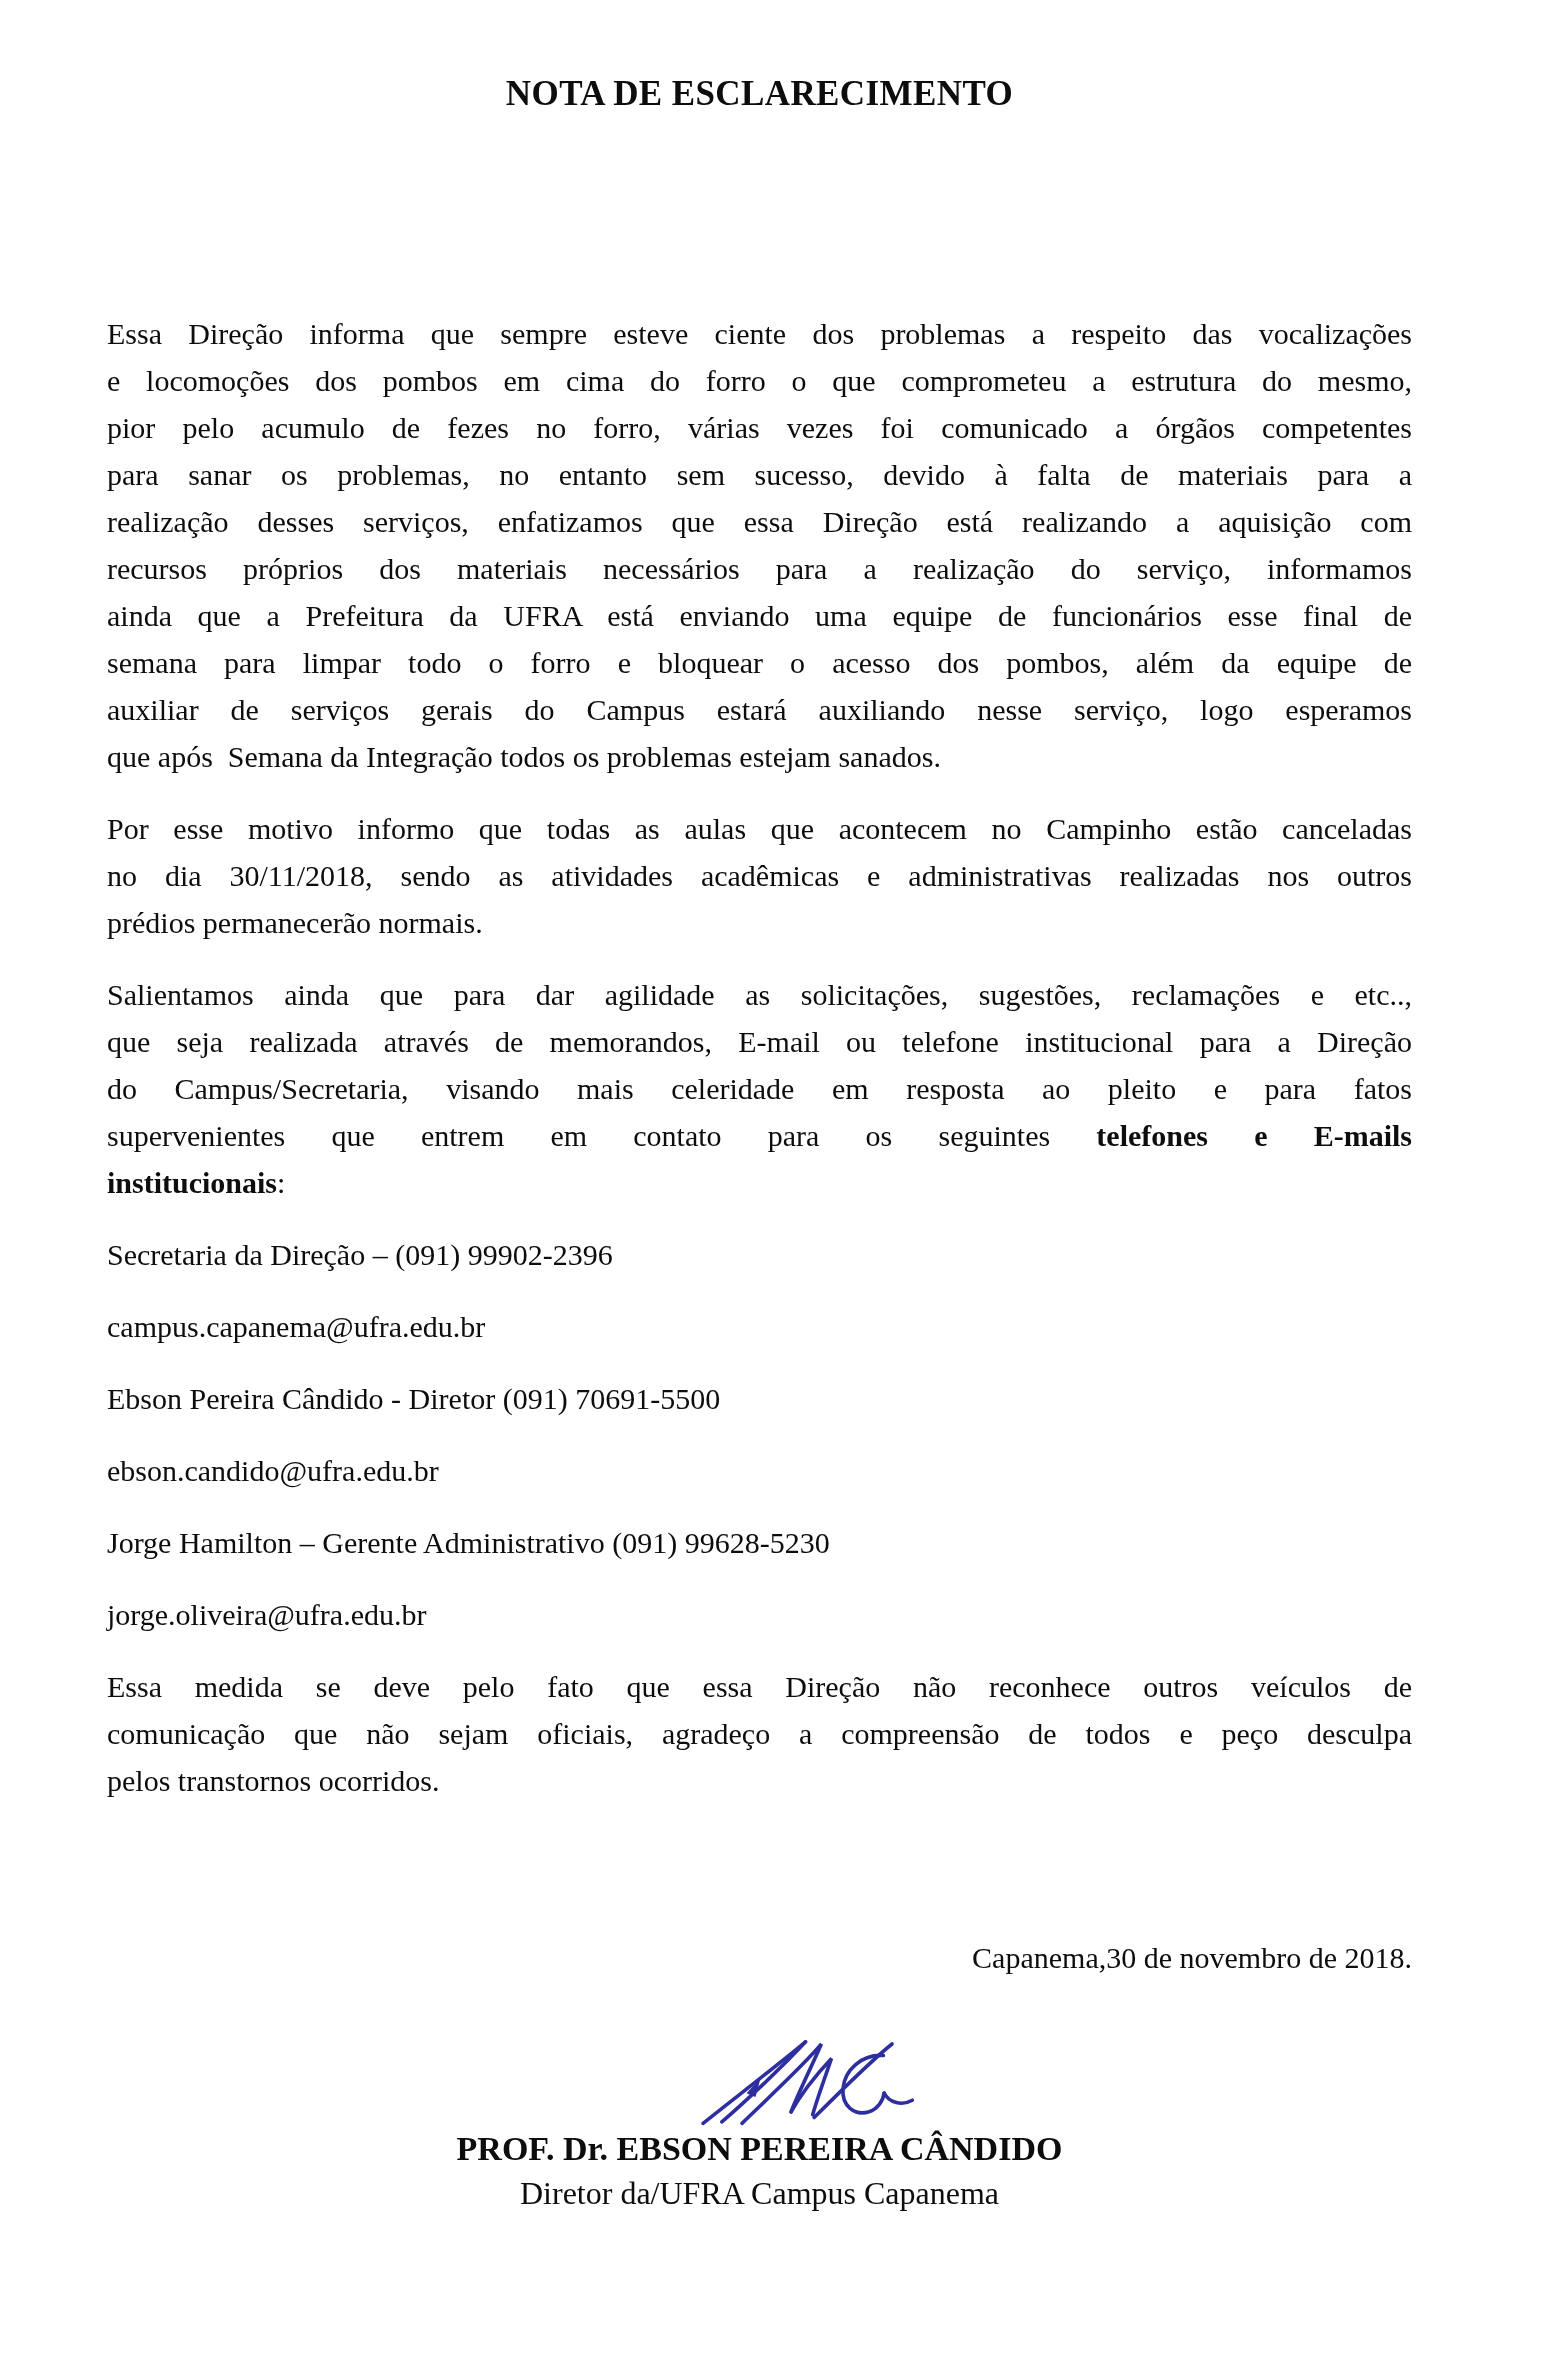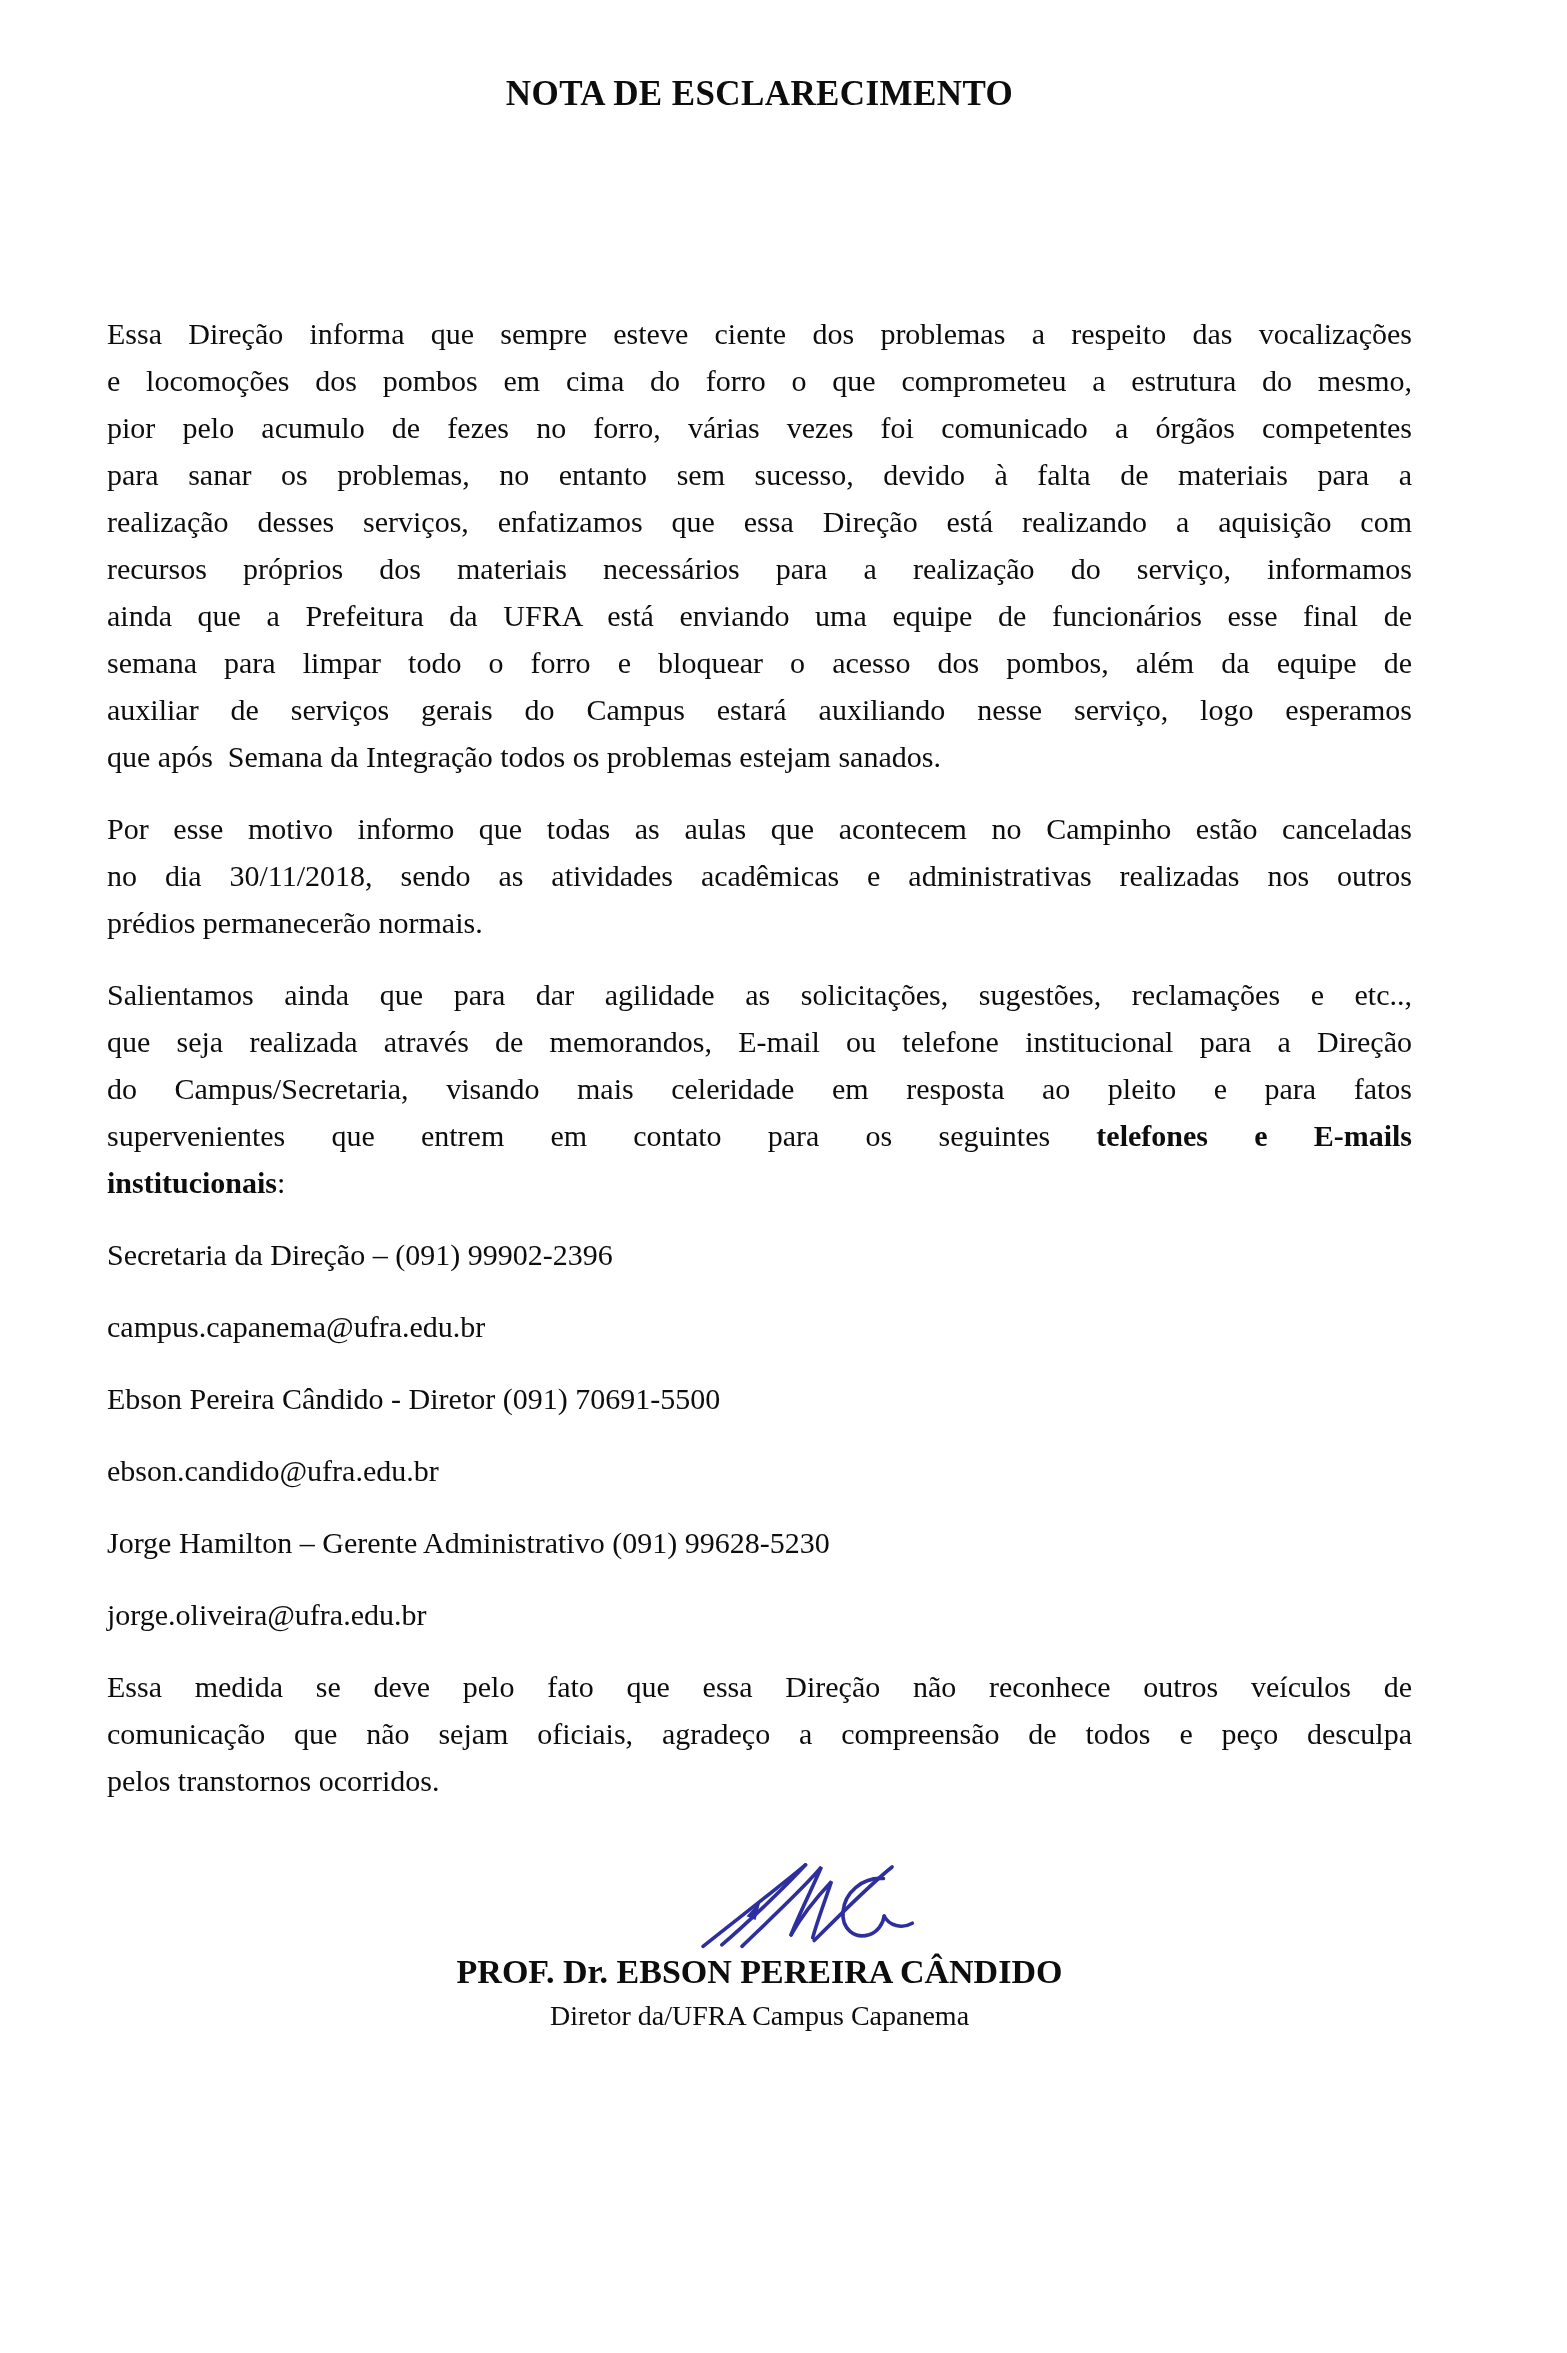--- a/index.html
+++ b/index.html
@@ -47,21 +47,21 @@
     margin: 0 auto -4.6px auto;
     transform: translateX(46px);
   }
   .sig-name {
     font-weight: bold;
     font-size: 34px;
     line-height: 44px;
     text-align: center;
   }
   .sig-role {
-    font-size: 28px;
+    font-size: 32px;
     line-height: 44px;
     text-align: center;
   }
 </style>
 </head>
 <body>
 
 <div class="page">
 
   <div class="title">NOTA DE ESCLARECIMENTO</div>
@@ -110,20 +110,21 @@
       <div class="block">
         <span class="line"><span>jorge.oliveira@ufra.edu.br</span></span>
       </div>
       <div class="block">
         <span class="line jl"><span>Essa medida se deve pelo fato que essa Direção não reconhece outros veículos de</span></span>
         <span class="line jl"><span>comunicação que não sejam oficiais, agradeço a compreensão de todos e peço desculpa</span></span>
         <span class="line"><span>pelos transtornos ocorridos.</span></span>
       </div>
     </div>
 
+  <div class="date-line">Capanema,30 de novembro de 2018.</div>
 
   <div class="sig-wrap">
     <svg class="sig-ink" width="229" height="101" viewBox="0 0 300 140" fill="none" stroke="#2e2f9f" stroke-width="5" stroke-linecap="round">
 
       <path d="M8,128 C48,96 118,42 150,15"></path>
       <path d="M150,15 C118,50 62,102 34,126"></path>
       <path d="M70,86 L86,68 L80,90 Z" fill="#2e2f9f" stroke-width="2"></path>
 
       <path d="M62,128 C96,95 150,45 172,18 C160,46 140,86 130,112"></path>
       <path d="M130,112 C145,85 170,55 186,38 C178,62 166,94 160,116"></path>

